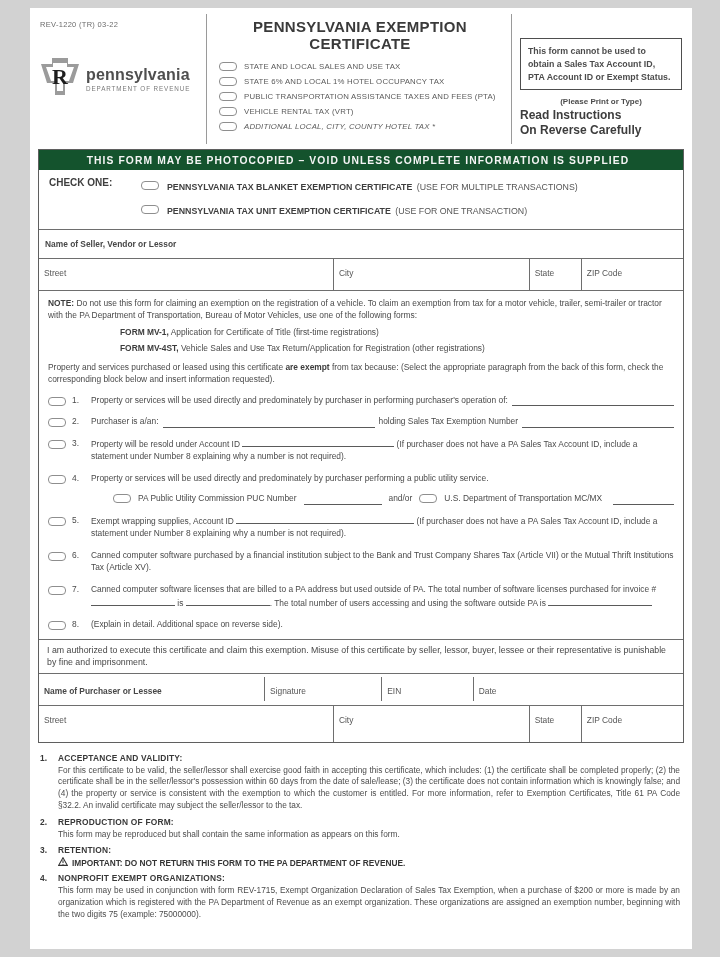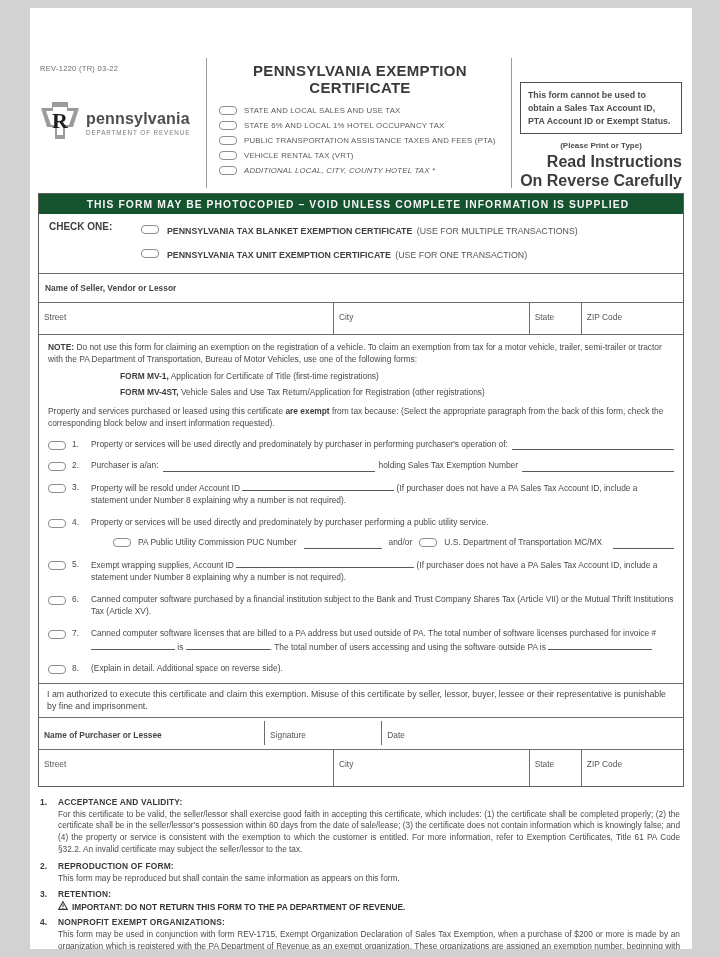--- a/index.html
+++ b/index.html
@@ -11,36 +11,36 @@
     position:relative;
     -webkit-text-size-adjust:none;
   }
   .page{
     position:absolute;left:30px;top:8px;
     width:662px;height:941px;
     background:#ffffff;
     overflow:hidden;
   }
   
-  .header{display:flex;padding:6px 8px 0 8px;height:136px;box-sizing:border-box;margin-top:44px;}
+  .header{display:flex;padding:6px 8px 0 8px;height:136px;box-sizing:border-box;}
   .h-left{width:168px;padding:6px 4px 0 2px;box-sizing:border-box;}
   .form-number{font-size:7.5px;color:#6b6b6b;letter-spacing:.3px;}
   .logo{display:flex;align-items:center;margin-top:28px;gap:6px;}
   .logo-text .brand{font-size:16px;font-weight:bold;color:#4f4f4f;letter-spacing:.2px;line-height:1;}
   .logo-text .sub{font-size:6.3px;color:#7a7a7a;letter-spacing:.9px;margin-top:2px;}
   .h-center{flex:1;border-left:1px solid #9a9a9a;border-right:1px solid #9a9a9a;padding:4px 10px 0 12px;}
   .title{text-align:center;font-size:15px;font-weight:bold;color:#3a3a3a;line-height:1.15;letter-spacing:.3px;}
   .taxlist{margin-top:9px;}
   .taxrow{display:flex;align-items:center;gap:7px;margin-bottom:6px;}
   .taxrow .lbl{font-size:7.8px;color:#5a5a5a;letter-spacing:.2px;}
   .taxrow.italic .lbl{font-style:italic;}
   .h-right{width:172px;padding:24px 2px 0 8px;box-sizing:border-box;}
   .notice-box{border:1.6px solid #4e4e4e;padding:6px 7px;font-size:8.8px;font-weight:bold;color:#4c4c4c;line-height:1.45;}
   .print-type{text-align:center;font-size:8px;font-weight:bold;color:#4c4c4c;margin-top:7px;}
-  .read-instr{text-align:right;font-size:16px;font-weight:bold;color:#3d3d3d;line-height:1.2;margin-top:2px;}
+  .read-instr{text-align:left;font-size:12px;font-weight:bold;color:#3d3d3d;line-height:1.2;margin-top:2px;}
   
   .cb{display:inline-block;width:16px;height:7px;border:1px solid #8e8e8e;border-radius:4px;background:#fff;flex:none;}
   
   .formbox{margin:5px 8px 0 8px;border:1.4px solid #5f5f5f;}
   .banner{background:#14532d;color:#f5f5f5;font-size:10.3px;font-weight:bold;text-align:center;letter-spacing:1.1px;padding:5px 8px 4px 2px;}
   .checkone{display:flex;padding:6px 8px 5px 10px;border-bottom:1px solid #6e6e6e;}
   .checkone .co-label{font-size:10px;font-weight:bold;color:#3e3e3e;width:92px;flex:none;padding-top:1px;}
   .co-opts{flex:1;}
   .co-opt{display:flex;align-items:center;gap:8px;margin-bottom:6px;}
   .co-opt .b{font-size:8.8px;font-weight:bold;color:#3e3e3e;}
@@ -285,20 +285,23 @@
 
     <div class="auth">I am authorized to execute this certificate and claim this exemption. Misuse of this certificate by seller, lessor, buyer, lessee or their representative is punishable by fine and imprisonment.</div>
 
     <div class="ptable-row1">
       <div class="cell w-name">
         <span class="cell-label">Name of Purchaser or Lessee</span>
       </div>
       <div class="cell w-sig">
         <span class="cell-label normal">Signature</span>
       </div>
+      <div class="cell w-ein">
+        <span class="cell-label normal">EIN</span>
+      </div>
       <div class="cell w-date">
         <span class="cell-label normal">Date</span>
       </div>
     </div>
 
     <div class="ptable-row2">
       <div class="cell w-street">
         <span class="cell-label normal">Street</span>
       </div>
       <div class="cell w-city">

